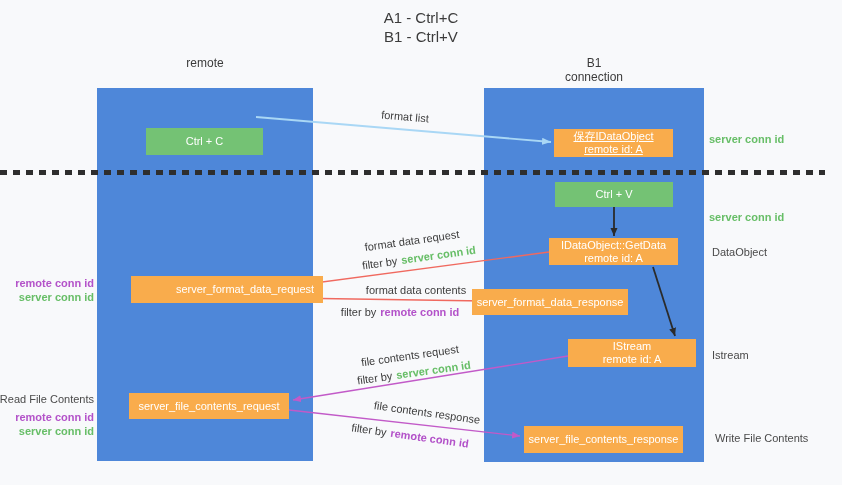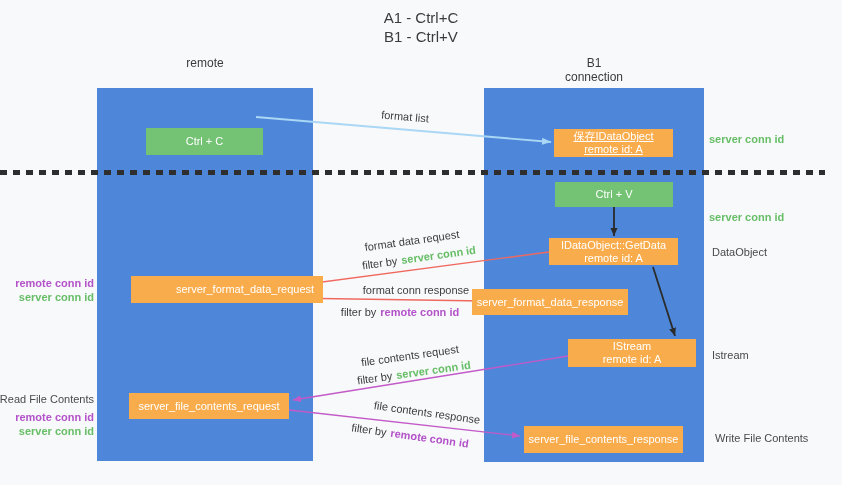--- a/index.html
+++ b/index.html
@@ -151,21 +151,21 @@
     <span>server_file_contents_response</span>
   </div>
 
   <div class="flow-label" style="left:405px; top:117px; --r:5deg;">format list</div>
 
   <div class="flow-label" style="left:412px; top:241px; --r:-8deg;">format data request</div>
   <div class="flow-label" style="left:419px; top:258px; --r:-8deg;">
     <span class="pre">filter by</span><span class="cid-green">server conn id</span>
   </div>
 
-  <div class="flow-label" style="left:416px; top:290px;">format conn response</div>
+  <div class="flow-label" style="left:416px; top:290px;">format data contents</div>
   <div class="flow-label" style="left:400px; top:312px;">
     <span class="pre">filter by</span><span class="cid-purple">remote conn id</span>
   </div>
 
   <div class="flow-label" style="left:410px; top:356px; --r:-8deg;">file contents request</div>
   <div class="flow-label" style="left:414px; top:373px; --r:-8deg;">
     <span class="pre">filter by</span><span class="cid-green">server conn id</span>
   </div>
 
   <div class="flow-label" style="left:427px; top:413px; --r:8deg;">file contents response</div>

